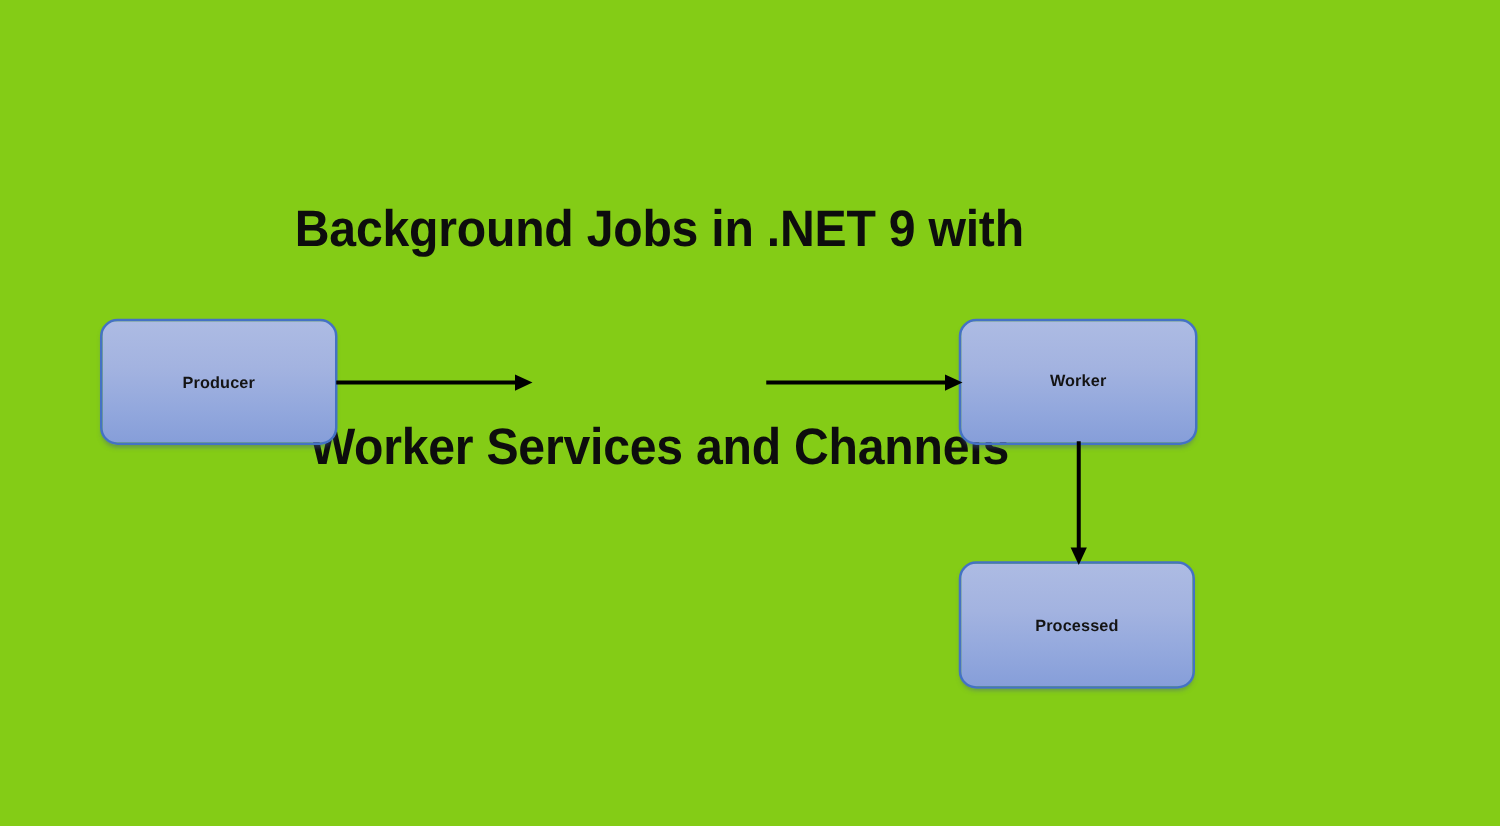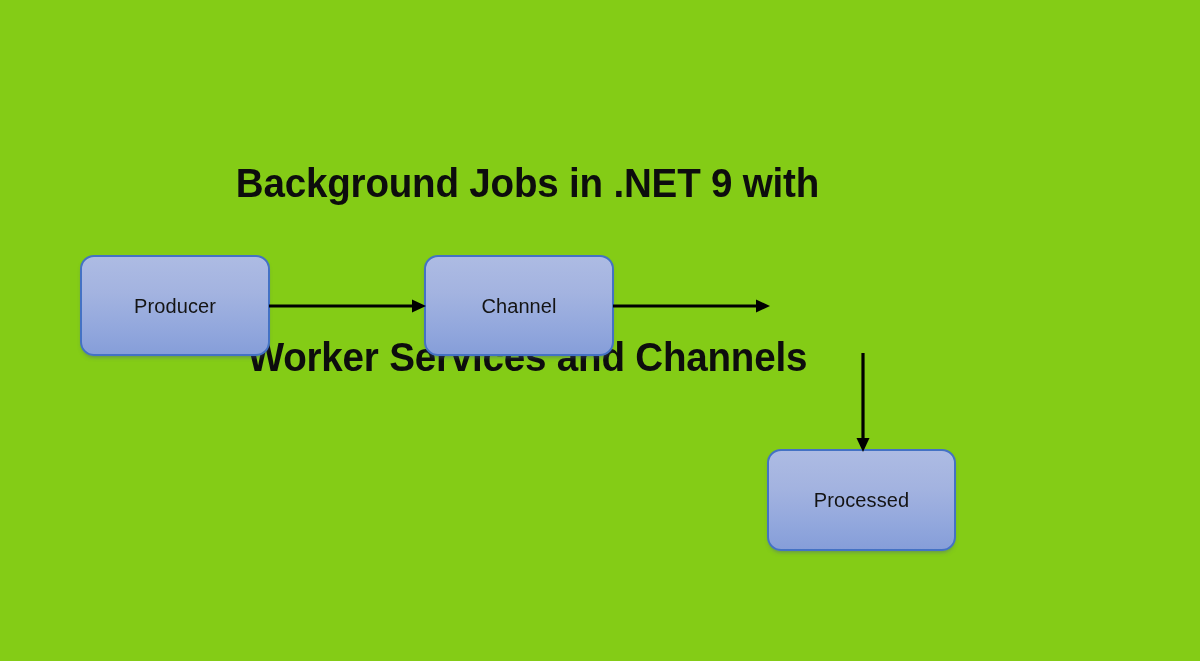--- a/index.html
+++ b/index.html
@@ -46,22 +46,22 @@
     border-radius: 14px;
     background: linear-gradient(to bottom, #adbbe3 0%, #a3b3e0 38%, #93a8dd 72%, #869ed9 100%);
     box-shadow: 0 3px 4px -2px rgba(70, 90, 140, 0.55);
     display: flex;
     align-items: center;
     justify-content: center;
   }
   .node .node-label {
     color: #141414;
     font-family: "Liberation Sans", sans-serif;
-    font-size: 20px;
-    font-weight: normal;
+    font-size: 13px;
+    font-weight: bold;
     line-height: 1;
     letter-spacing: 0.1px;
     white-space: nowrap;
     text-align: right;
   }
   
   #node-worker .node-label { position: relative; top: -1px; }
 
   #node-producer  { left: 80px;  top: 255px; width: 190px; height: 101px; }
   #node-channel   { left: 424px; top: 255px; width: 190px; height: 101px; }
@@ -86,24 +86,24 @@
 
   <div id="title">
     <span class="t-line">Background Jobs in .NET 9 with</span>
     <span class="t-line">Worker Services and Channels</span>
   </div>
 
   <div class="node" id="node-producer">
     <span class="node-label">Producer</span>
   </div>
 
-  <div class="node" id="node-channel">
-    <span class="node-label">Channel</span>
+
+  <div class="node" id="node-worker">
+    <span class="node-label">Worker</span>
   </div>
-
 
   <div class="node" id="node-processed">
     <span class="node-label">Processed</span>
   </div>
 
   <div class="connector" id="edge-producer-channel">
     <svg width="160" height="36" viewBox="0 0 160 36" xmlns="http://www.w3.org/2000/svg">
       <line x1="1" y1="18" x2="146" y2="18" stroke="#000000" stroke-width="3.2"></line>
       <polygon points="144,11.5 158,18 144,24.5" fill="#000000"></polygon>
     </svg>

